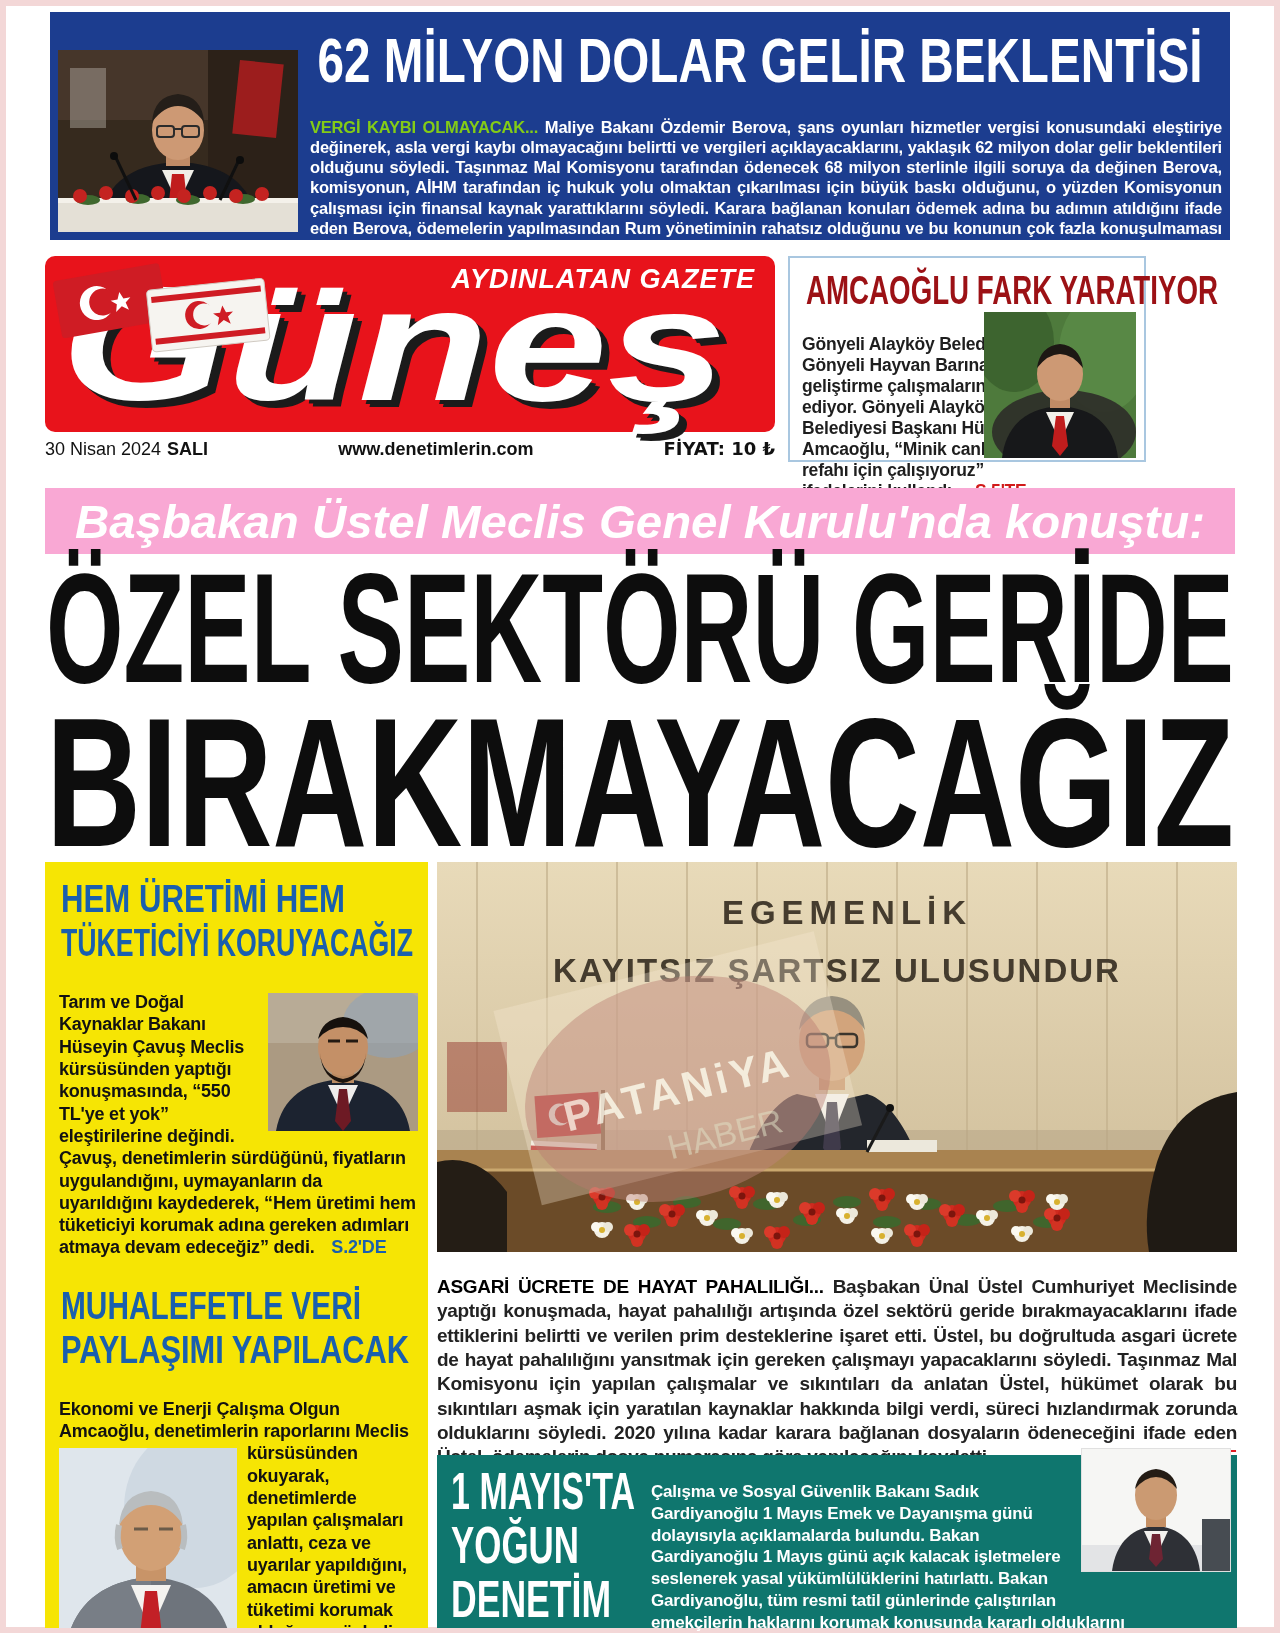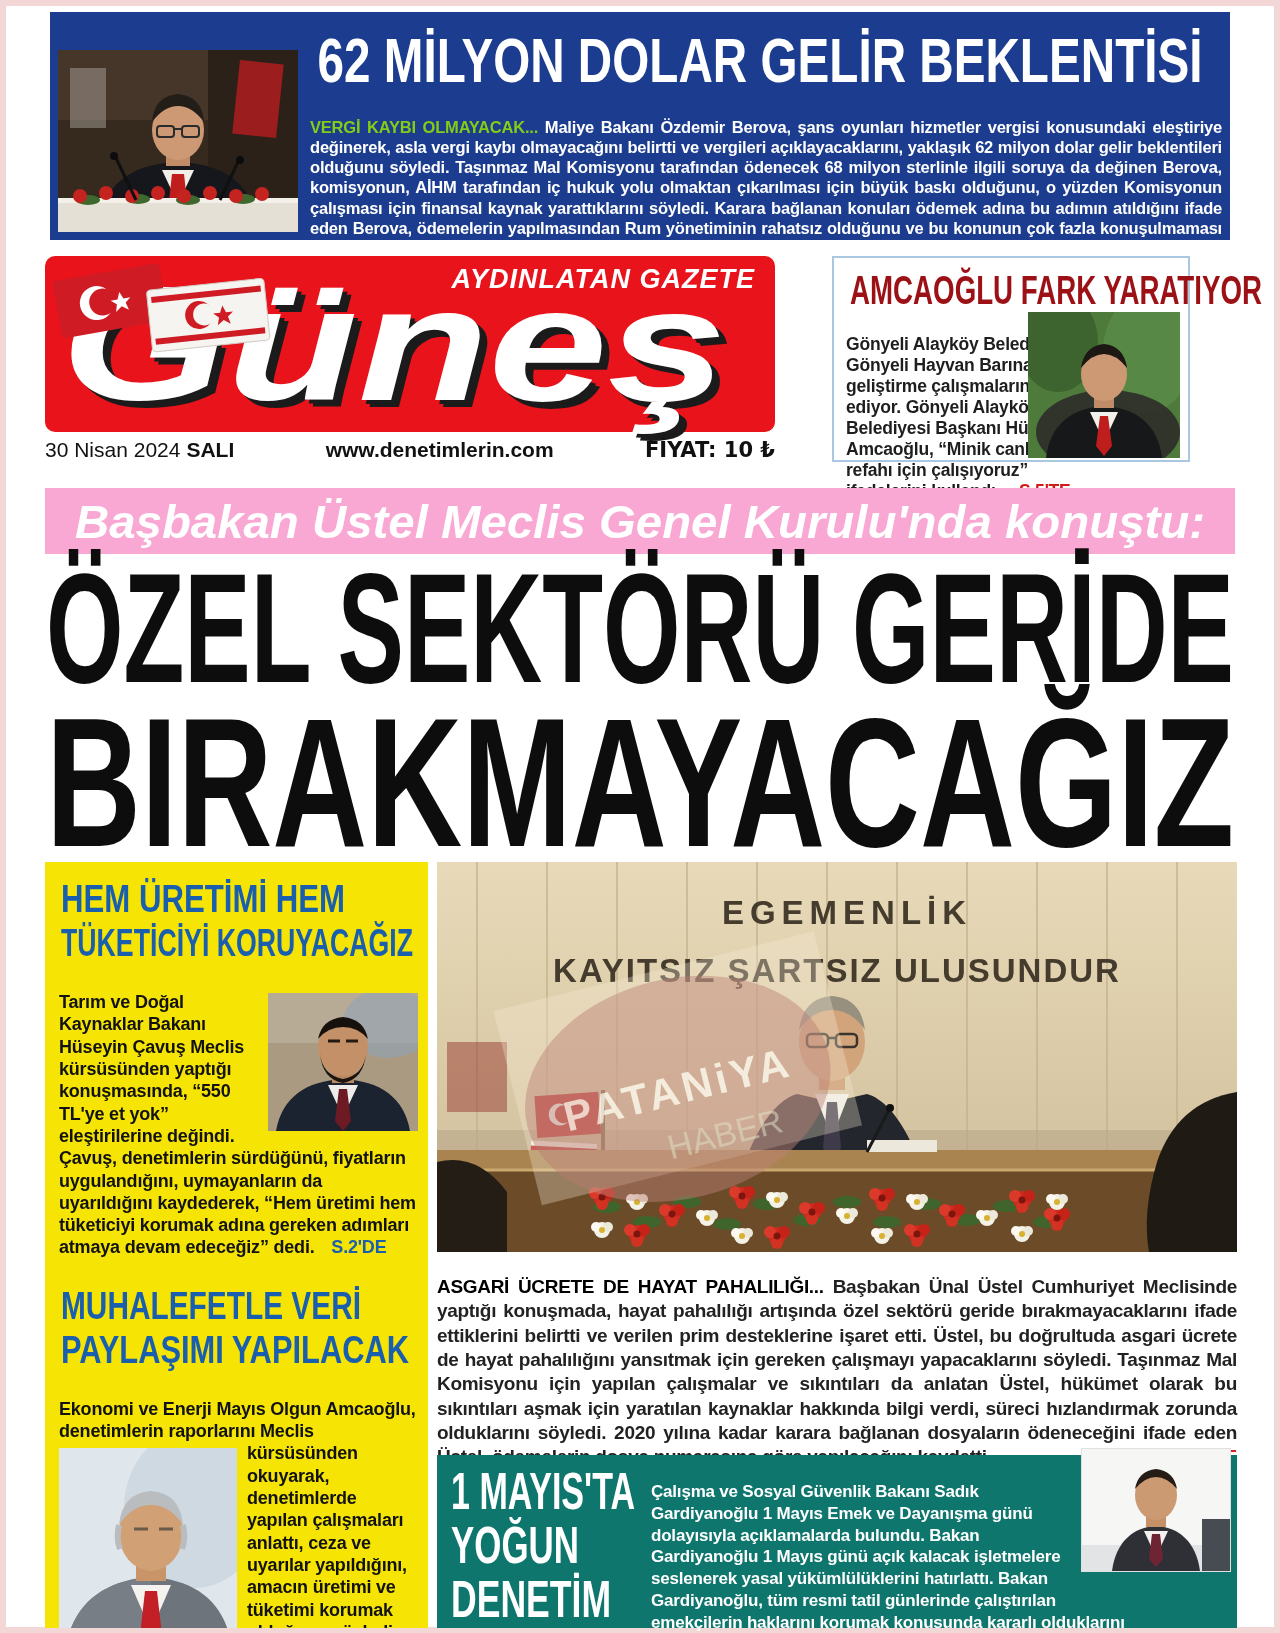--- a/index.html
+++ b/index.html
@@ -20,27 +20,27 @@
 
   
   .masthead-box{position:absolute;left:45px;top:256px;width:730px;height:176px;background:#e8131b;border-radius:10px;}
   .logo-text{position:absolute;left:16px;top:4px;font-size:162px;line-height:168px;font-weight:bold;
              font-style:italic;color:#fff;transform:scaleX(1.32);transform-origin:left center;
              text-shadow:6px 7px 0 #1b1b1b,3px 4px 0 #1b1b1b;white-space:nowrap;}
   .tagline{position:absolute;right:20px;top:8px;color:#fff;font-style:italic;font-weight:bold;
            font-size:27px;letter-spacing:1px;}
   .flags-svg{position:absolute;left:4px;top:2px;width:235px;height:100px;}
   .dateline{position:absolute;left:45px;top:438px;width:730px;display:flex;justify-content:space-between;
-            align-items:baseline;font-size:21px;color:#111;}
+            align-items:baseline;font-size:18px;color:#111;}
   .day-part{font-weight:bold;margin-left:6px;}
   .website{font-weight:bold;}
   .price{font-weight:bold;font-family:"DejaVu Sans","Liberation Sans",sans-serif;}
 
   
-  .amc-box{position:absolute;left:832px;top:256px;width:358px;height:206px;background:#fff;
+  .amc-box{position:absolute;left:788px;top:256px;width:358px;height:206px;background:#fff;
            border:2px solid #a9c7e0;box-sizing:border-box;}
   .amc-headline-svg{position:absolute;left:8px;top:6px;width:428px;height:46px;overflow:visible;}
   .amc-body{position:absolute;left:12px;top:58px;width:258px;font-size:17.5px;font-weight:bold;
             color:#1e1e1e;line-height:1.2;letter-spacing:-0.2px;}
   .amc-pageref{color:#d11a1a;font-weight:bold;margin-left:14px;}
   .amc-photo{position:absolute;right:8px;top:54px;width:152px;height:146px;}
 
   
   .kicker-bar{position:absolute;left:45px;top:488px;width:1190px;height:66px;background:#f9a8d4;}
   .kicker-svg{width:100%;height:100%;overflow:visible;}
@@ -209,21 +209,21 @@
         <path d="M60,48 h12 M78,48 h12" stroke="#241a12" stroke-width="3"></path>
       </svg>
       <span>Tarım ve Doğal Kaynaklar Bakanı Hüseyin Çavuş Meclis kürsüsünden yaptığı konuşmasında, “550 TL'ye et yok” eleştirilerine değindi. Çavuş, denetimlerin sürdüğünü, fiyatların uygulandığını, uymayanların da uyarıldığını kaydederek, “Hem üretimi hem tüketiciyi korumak adına gereken adımları atmaya devam edeceğiz” dedi.</span>
       <span class="col-pageref">S.2'DE</span>
     </p>
     <svg class="col-head-svg story2-head" viewBox="0 0 355 86">
       <text x="2" y="34" font-size="38" font-weight="bold" fill="#1a5fae" textLength="300" lengthAdjust="spacingAndGlyphs">MUHALEFETLE VERİ</text>
       <text x="2" y="78" font-size="38" font-weight="bold" fill="#1a5fae" textLength="348" lengthAdjust="spacingAndGlyphs">PAYLAŞIMI YAPILACAK</text>
     </svg>
     <p class="story-body">
-      <span>Ekonomi ve Enerji Mayıs Olgun Amcaoğlu, denetimlerin raporlarını Meclis kürsüsünden</span>
+      <span>Ekonomi ve Enerji Çalışma Olgun Amcaoğlu, denetimlerin raporlarını Meclis kürsüsünden</span>
       <svg class="story2-photo" viewBox="0 0 178 205">
         <rect width="178" height="205" fill="#dfe6ec"></rect>
         <ellipse cx="135" cy="60" rx="70" ry="80" fill="#cfd9e2"></ellipse>
         <path d="M6,205 C12,155 46,132 92,129 C138,132 168,155 174,205 Z" fill="#6e747c"></path>
         <path d="M6,205 C12,155 46,132 92,129 L92,205 Z" fill="#787e86"></path>
         <polygon points="72,137 112,137 92,183" fill="#f4f3f0"></polygon>
         <polygon points="86,143 98,143 103,187 92,202 81,187" fill="#c22026"></polygon>
         <rect x="77" y="105" width="30" height="28" fill="#c89468"></rect>
         <ellipse cx="92" cy="85" rx="32" ry="38" fill="#d2a075"></ellipse>
         <path d="M60,77 Q63,45 92,43 Q121,45 124,77 Q111,57 92,57 Q73,57 60,77 Z" fill="#b9bdbf"></path>

